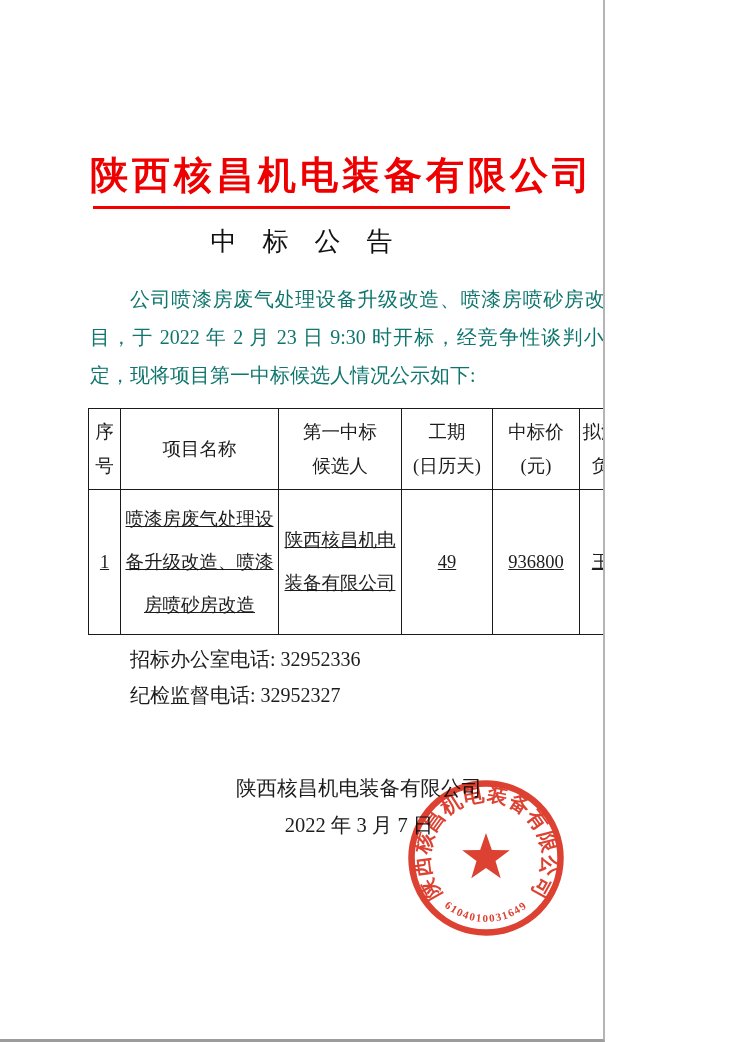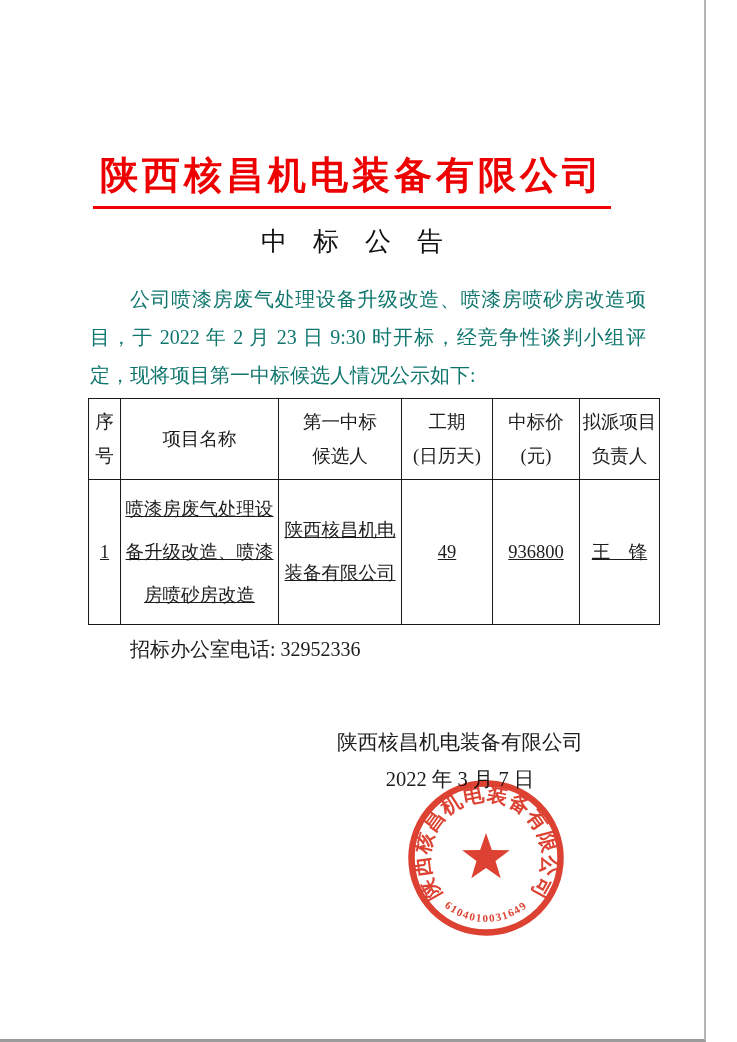--- a/index.html
+++ b/index.html
@@ -1,21 +1,21 @@
 <!DOCTYPE html>
 <html><head>
 <meta charset="utf-8">
 <style>
   * { margin: 0; padding: 0; box-sizing: border-box; }
   html, body { background: #ffffff; }
   body { font-family: "Liberation Serif", "DejaVu Serif", serif; color: #1c1c1c; }
 
   .page {
     position: relative;
-    width: 706px;
+    width: 605px;
     height: 1042px;
     background: #ffffff;
     border-right: 2px solid #b4b4b4;
     border-bottom: 3px solid #9c9c9c;
     padding: 152px 90px 0 90px;
     overflow: hidden;
   }
 
   .company-title {
     font-size: 38px;
@@ -59,21 +59,21 @@
     line-height: 36px;
     text-indent: 2em;
     margin-top: 0;
   }
   .phone-line.first { margin-top: 6px; }
 
   table.bid-table {
     border-collapse: collapse;
     table-layout: fixed;
     width: 571px;
-    margin-top: 4px;
+    margin-top: 14px;
     margin-left: -2px;
     font-size: 18.5px;
     padding-left: 32px;
   }
   table.bid-table th, table.bid-table td {
     border: 1.5px solid #1a1a1a;
     text-align: center;
     vertical-align: middle;
     white-space: pre-line;
     font-weight: normal;
@@ -156,20 +156,21 @@
         <td>陕西核昌机电装备有限公司</td>
         <td>49</td>
         <td>936800</td>
         <td>王　锋</td>
       </tr>
     </tbody>
   </table>
 
 
   <p class="phone-line first">招标办公室电话: 32952336</p>
+  <p class="phone-line">纪检监督电话: 32952327</p>
 
   <div class="signature">
     <div class="sig-company">陕西核昌机电装备有限公司</div>
     <div class="sig-date">2022 年 3 月 7 日</div>
   </div>
 
   <div class="seal">
     <svg viewBox="0 0 164 164" xmlns="http://www.w3.org/2000/svg">
       <defs>
         <path id="sealArcTop" d="M 35.3 114.7 A 57 57 0 1 1 128.7 114.7" fill="none"></path>

